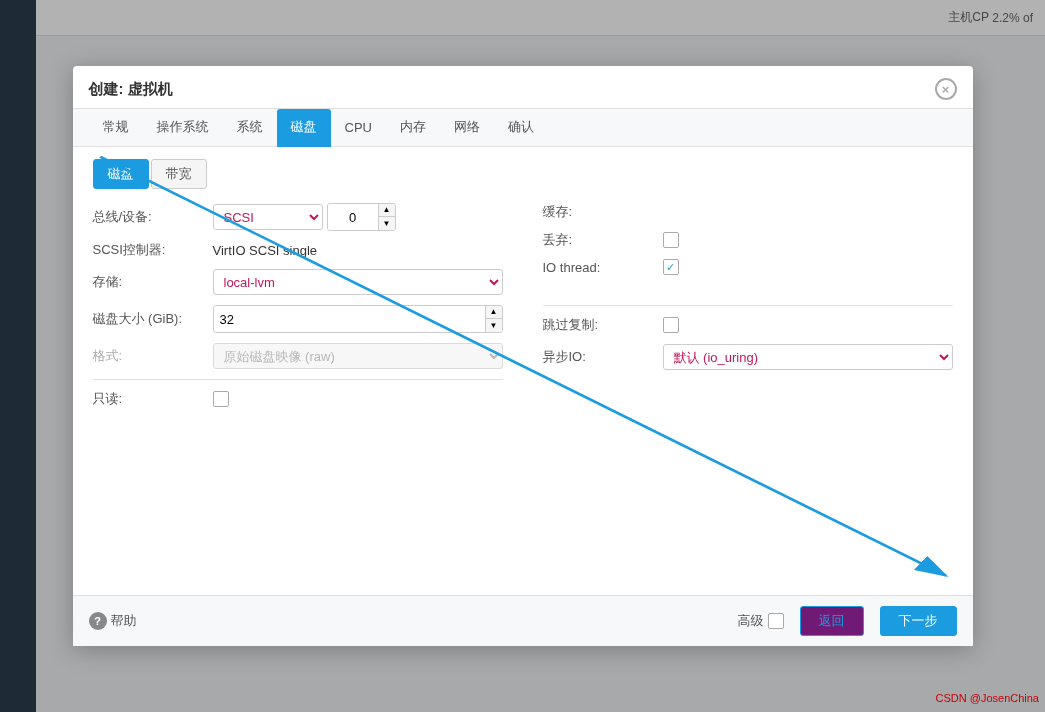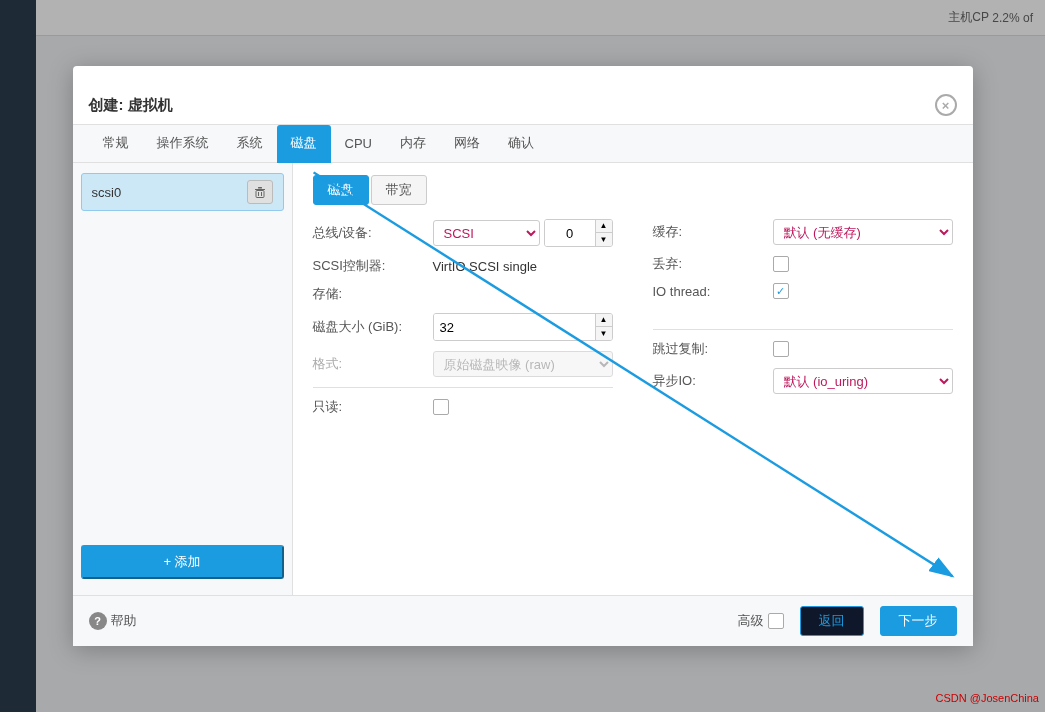--- a/index.html
+++ b/index.html
@@ -66,21 +66,20 @@
       position: relative;
     }
 
     
     .modal-header {
       display: flex;
       align-items: center;
       justify-content: space-between;
       padding: 12px 16px 8px 16px;
       border-bottom: 1px solid #e0e0e0;
-      margin-top: 16px;
     }
     .modal-title {
       font-size: 15px;
       font-weight: bold;
       color: #333;
     }
     .modal-close {
       width: 22px; height: 22px;
       border-radius: 50%;
       border: 2px solid #aaa;
@@ -340,21 +339,21 @@
     }
     .btn {
       padding: 5px 18px;
       border-radius: 3px;
       border: 1px solid #ccc;
       font-size: 13px;
       cursor: pointer;
       height: 30px;
     }
     .btn-back {
-      background: #0f172a;
+      background: #701a75;
       color: #333;
       border-color: #1b9be0;
       color: #1b9be0;
     }
     .btn-next {
       background: #1b9be0;
       color: #fff;
       border-color: #1b9be0;
     }
     .btn-add {
@@ -411,37 +410,20 @@
       <div class="tab-item">系统</div>
       <div class="tab-item active">磁盘</div>
       <div class="tab-item">CPU</div>
       <div class="tab-item">内存</div>
       <div class="tab-item">网络</div>
       <div class="tab-item">确认</div>
     </div>
 
     <div class="modal-body">
 
-      <div class="left-panel">
-        <div class="disk-item selected">
-          <span class="disk-item-label">scsi0</span>
-          <button class="disk-delete-btn">
-
-            <svg width="12" height="13" viewBox="0 0 12 13" fill="none" xmlns="http://www.w3.org/2000/svg">
-              <rect x="1" y="3" width="10" height="1" fill="#666"></rect>
-              <rect x="4" y="1" width="4" height="1.5" rx="0.5" fill="#666"></rect>
-              <rect x="2" y="4.5" width="8" height="7" rx="1" fill="none" stroke="#666" stroke-width="1"></rect>
-              <line x1="4.5" y1="6" x2="4.5" y2="10" stroke="#666" stroke-width="1"></line>
-              <line x1="7.5" y1="6" x2="7.5" y2="10" stroke="#666" stroke-width="1"></line>
-            </svg>
-          </button>
-        </div>
-        <div style="flex:1"></div>
-        <button class="btn-add">+ 添加</button>
-      </div>
 
       <div class="right-panel" style="position:relative;">
 
         <div class="sub-tab-bar">
           <div class="sub-tab active">磁盘</div>
           <div class="sub-tab">带宽</div>
         </div>
 
         <div class="form-section">
 
@@ -465,20 +447,26 @@
 
             <div class="form-row">
               <span class="form-label">SCSI控制器:</span>
               <div class="form-control">
                 <span class="static-text">VirtIO SCSI single</span>
               </div>
             </div>
 
             <div class="form-row">
               <span class="form-label">存储:</span>
+              <div class="form-control">
+                <select class="form-select">
+                  <option>local-lvm</option>
+                  <option>local</option>
+                </select>
+              </div>
             </div>
 
             <div class="form-row">
               <span class="form-label">磁盘大小 (GiB):</span>
               <div class="form-control">
                 <div class="spin-control" style="flex:1;gap:23px;">
                   <input class="spin-input" style="width: 100%; text-align: left; padding-left: 6px;" type="text" value="32">
                   <div class="spin-buttons">
                     <button class="spin-btn">▲</button>
                     <button class="spin-btn">▼</button>
@@ -504,25 +492,20 @@
               <div class="form-control">
                 <div class="checkbox-control"></div>
               </div>
             </div>
           </div>
 
           <div>
 
             <div class="form-row">
               <span class="form-label">缓存:</span>
-              <div class="form-control">
-                <select class="form-select">
-                  <option>默认 (无缓存)</option>
-                </select>
-              </div>
             </div>
 
             <div class="form-row">
               <span class="form-label">丢弃:</span>
               <div class="form-control">
                 <div class="checkbox-control"></div>
               </div>
             </div>
 
             <div class="form-row">

